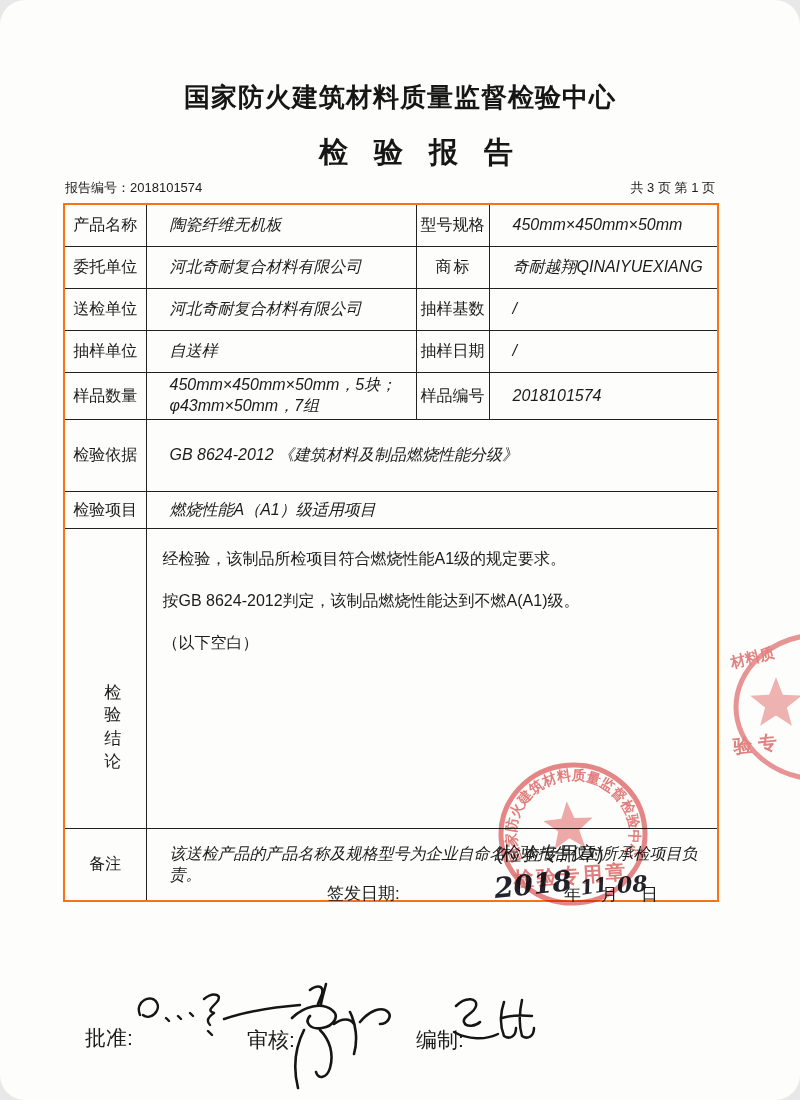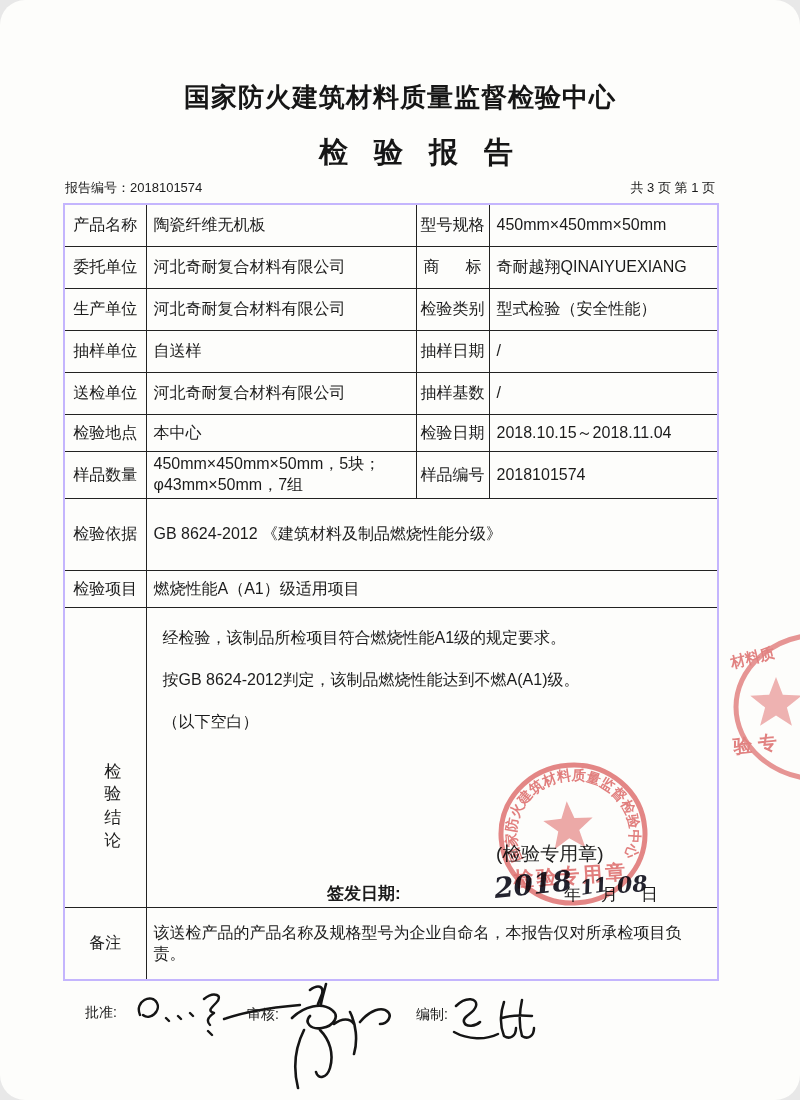--- a/index.html
+++ b/index.html
@@ -22,51 +22,51 @@
     position:absolute;top:179px;left:65px;width:650px;
     display:flex;justify-content:space-between;align-items:baseline;
     font-size:13px;
   }
   .report-table{
     position:absolute;left:63px;top:203px;width:654px;
     border-collapse:collapse;table-layout:fixed;
     font-size:16px;line-height:1.3;
   }
   .report-table td{border:1.6px solid #222;overflow:hidden;}
-  .report-table{border:2px solid #c4b5fd;}
+  .report-table{border:2px solid #f97316;}
   td.lab{text-align:center;padding:0 2px;}
-  td.val{padding:2px 4px 2px 7px;}
-  td.jlab{text-align:justify;text-align-last:justify;padding:0 7px;}
+  td.val{padding:2px 4px 2px 23px;font-style:italic;}
+  td.jlab{text-align:justify;text-align-last:justify;padding:0 19px;}
   tr.h40 td{height:37px;}
   tr.h35 td{height:32px;}
   tr.h45 td{height:42px;}
   tr.h70 td{height:67px;margin-top:36px;}
   tr.h282 td{height:279px;padding-left:16px;}
   tr.h70b td{height:67px;}
   td.concl{vertical-align:top;padding:20px 8px 0 34px;}
   td.concl p{margin:0 0 21px 0;}
   .vlab{
     writing-mode:vertical-lr;text-orientation:upright;
     letter-spacing:23px;margin:74px auto 0;font-size:17px;
   }
   .seal-note{position:absolute;left:496px;top:841px;font-size:19px;color:#222;}
-  .issue-label{position:absolute;left:327px;top:882px;font-size:17px;font-weight:bold;}
+  .issue-label{position:absolute;left:327px;top:882px;font-size:17px;}
   .cjk{position:absolute;font-size:17px;}
   .hand{
     position:absolute;font-family:"DejaVu Serif","Liberation Serif",serif;
     font-style:italic;color:#23232e;font-weight:bold;
   }
   .hw-year{left:494px;top:868px;font-size:28px;transform:rotate(-6deg);}
   .hw-month{left:580px;top:874px;font-size:20px;transform:rotate(-9deg);}
   .hw-day{left:617px;top:871px;font-size:22px;transform:rotate(-4deg);}
   .y-char{left:564px;top:883px;} .m-char{left:601px;top:883px;} .d-char{left:641px;top:883px;}
   .stamp{position:absolute;pointer-events:none;mix-blend-mode:multiply;}
   .stamp-main{left:496px;top:758px;width:158px;height:160px;}
   .stamp-edge{left:712px;top:612px;width:88px;height:192px;}
-  .sig-label{position:absolute;font-size:14px;}
+  .sig-label{position:absolute;font-size:21px;margin-top:20px;}
   .sig{position:absolute;}
   .sig path{fill:none;stroke:#151515;stroke-linecap:round;stroke-linejoin:round;}
 </style>
 </head>
 <body>
 
 <div class="page">
 
   <h1 class="org-title">国家防火建筑材料质量监督检验中心</h1>
   <h2 class="report-title">检 验 报 告</h2>
@@ -92,42 +92,30 @@
         <td class="lab">型号规格</td>
         <td class="val">450mm×450mm×50mm</td>
       </tr>
       <tr class="h40">
         <td class="lab">委托单位</td>
         <td class="val">河北奇耐复合材料有限公司</td>
         <td class="jlab">商标</td>
         <td class="val">奇耐越翔QINAIYUEXIANG</td>
       </tr>
       <tr class="h40">
-        <td class="lab">生产单位</td>
+        <td class="lab">送检单位</td>
         <td class="val">河北奇耐复合材料有限公司</td>
-        <td class="lab">检验类别</td>
-        <td class="val">型式检验（安全性能）</td>
+        <td class="lab">抽样基数</td>
+        <td class="val">/</td>
       </tr>
       <tr class="h40">
         <td class="lab">抽样单位</td>
         <td class="val">自送样</td>
         <td class="lab">抽样日期</td>
         <td class="val">/</td>
-      </tr>
-      <tr class="h40">
-        <td class="lab">送检单位</td>
-        <td class="val">河北奇耐复合材料有限公司</td>
-        <td class="lab">抽样基数</td>
-        <td class="val">/</td>
-      </tr>
-      <tr class="h35">
-        <td class="lab">检验地点</td>
-        <td class="val">本中心</td>
-        <td class="lab">检验日期</td>
-        <td class="val">2018.10.15～2018.11.04</td>
       </tr>
       <tr class="h45">
         <td class="lab">样品数量</td>
         <td class="val">450mm×450mm×50mm，5块；φ43mm×50mm，7组</td>
         <td class="lab">样品编号</td>
         <td class="val">2018101574</td>
       </tr>
       <tr class="h70">
         <td class="lab">检验依据</td>
         <td class="val" colspan="3">GB 8624-2012 《建筑材料及制品燃烧性能分级》</td>

